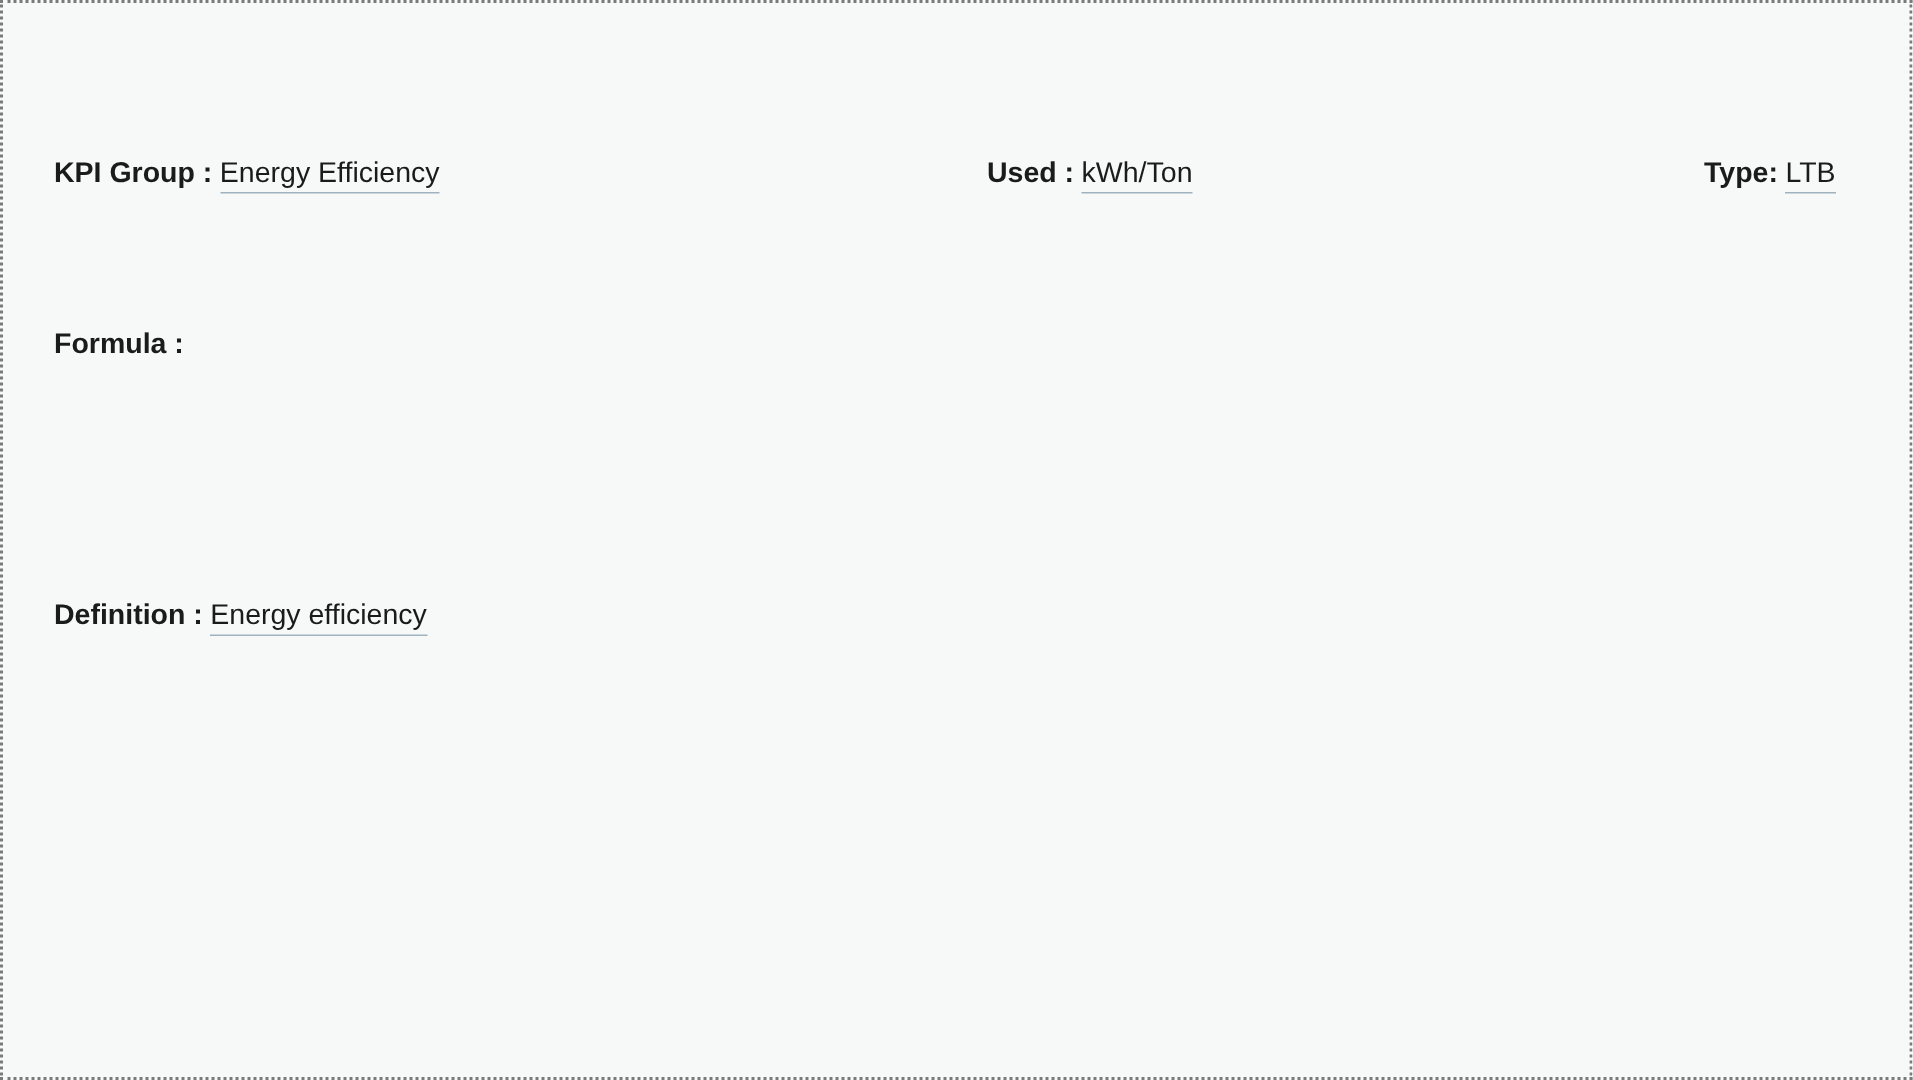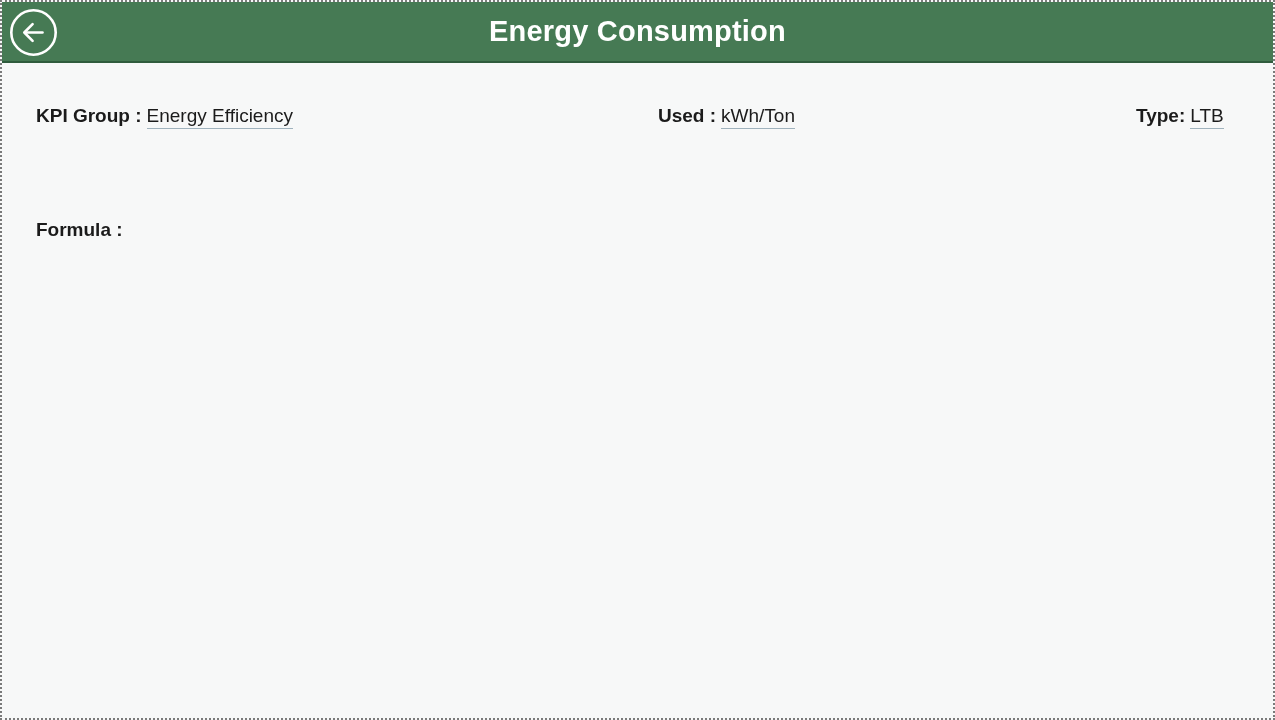--- a/index.html
+++ b/index.html
@@ -102,34 +102,20 @@
   .row-unit      { left: 656px; top: 43px; }
   .row-type      { left: 1134px; top: 43px; }
   .row-formula   { left: 34px;  top: 157px; }
   .row-definition{ left: 34px;  top: 338px; }
 </style>
 </head>
 <body>
 
 <div class="app-frame">
 
-  <div class="app-header">
-
-    <button class="back-button" aria-label="Back">
-      <span>
-        <svg width="49" height="49" viewBox="0 0 49 49" xmlns="http://www.w3.org/2000/svg">
-          <circle cx="24.5" cy="24.5" r="22.2" fill="none" stroke="#ffffff" stroke-width="2.6"></circle>
-          <path d="M33.5 24.5 H16.6" fill="none" stroke="#ffffff" stroke-width="2.6" stroke-linecap="round"></path>
-          <path d="M23.6 16.2 L15.3 24.5 L23.6 32.8" fill="none" stroke="#ffffff" stroke-width="2.6" stroke-linecap="round" stroke-linejoin="round"></path>
-        </svg>
-      </span>
-    </button>
-
-    <div class="header-title">Energy Consumption</div>
-  </div>
 
   <div class="app-body">
 
     <div class="field-row row-kpi-group">
       <span class="field-label">KPI Group :</span>
       <span class="field-value">Energy Efficiency</span>
     </div>
 
     <div class="field-row row-unit">
       <span class="field-label">Used :</span>
@@ -138,15 +124,19 @@
 
     <div class="field-row row-type">
       <span class="field-label">Type:</span>
       <span class="field-value">LTB</span>
     </div>
 
     <div class="field-row row-formula">
       <span class="field-label">Formula :</span>
     </div>
 
+    <div class="field-row row-definition">
+      <span class="field-label">Definition :</span>
+      <span class="field-value">Energy efficiency</span>
+    </div>
 
   </div>
 </div>
 
 </body></html>

